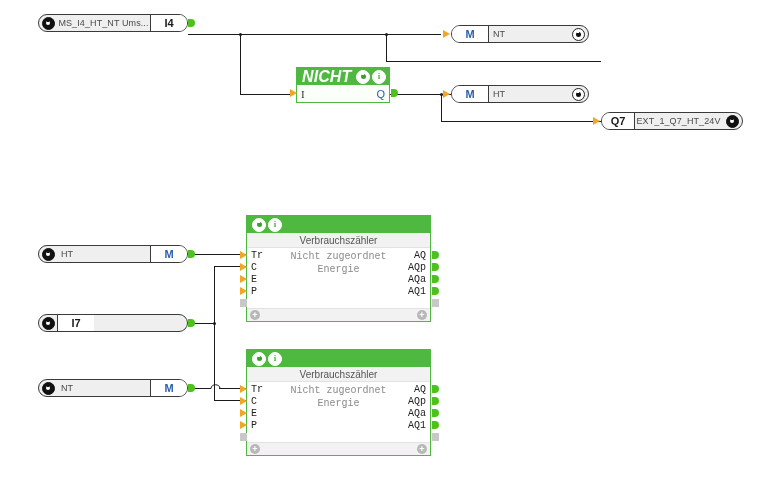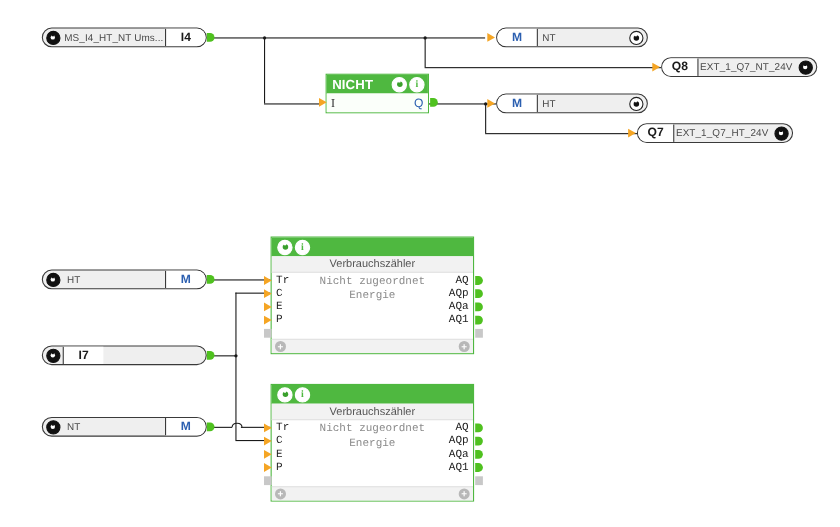--- a/index.html
+++ b/index.html
@@ -124,23 +124,24 @@
   }
   .fb-header{
     background:#4fb840;
     height:17px;
     display:flex;align-items:center;
     padding:0 3px 0 5px;
     box-sizing:border-box;
   }
   .fb-title{
     flex:1 1 auto;
-    color:#ffffff;font-size:12px;font-weight:bold;
+    color:#ffffff;font-size:16px;font-weight:bold;
     white-space:nowrap;overflow:hidden;
     letter-spacing:0.1px;
+    font-style:italic;
   }
   .fb-hicons{display:flex;align-items:center;gap:2px;}
 
   
   .nicht-body{
     height:17px;
     display:flex;align-items:center;
     padding:0 4px;
     background:#fbfffa;
     box-sizing:border-box;
@@ -213,21 +214,21 @@
   <div class="wire-h" style="left:214px;top:266px;width:32px;"></div>
   <div class="wire-v" style="left:214px;top:323px;height:77px;"></div>
   <div class="wire-h" style="left:214px;top:400px;width:32px;"></div>
 
   <div class="wire-h" style="left:188px;top:388px;width:23px;"></div>
   <div class="wire-h" style="left:219px;top:388px;width:27px;"></div>
   <svg style="position:absolute;left:210px;top:382px;width:12px;height:13px;">
     <path d="M1 6.5 C1 1.5, 10 1.5, 10 6.5" fill="none" stroke="#1a1a1a" stroke-width="1"></path>
   </svg>
 
-  <div class="node" style="left:38px;top:25px;width:150px;">
+  <div class="node" style="left:38px;top:14px;width:150px;">
     <div class="io">
       <div class="gearcell">
           <span class="gear blk"></span>
         </div>
       <div class="namecell center">MS_I4_HT_NT  Ums...</div>
       <div class="tagcell dark">I4</div>
     </div>
     <div class="pin-out round" style="left:150px;top:5px;"></div>
   </div>
 
@@ -251,43 +252,33 @@
     <div class="io out">
       <div class="tagcell">M</div>
       <div class="namecell">NT</div>
       <div class="endgear">
           <span class="gear"></span>
         </div>
     </div>
     <div class="pin-in" style="left:-8px;top:5px;"></div>
   </div>
 
-  <div class="node" style="left:601px;top:52px;width:142px;">
-    <div class="io out">
-      <div class="tagcell dark" style="width:32px;min-width:32px;">Q8</div>
-      <div class="namecell center">EXT_1_Q7_NT_24V</div>
-      <div class="endgear">
-          <span class="gear blk"></span>
-        </div>
-    </div>
-    <div class="pin-in" style="left:-8px;top:5px;"></div>
-  </div>
 
   <div class="node" style="left:451px;top:85px;width:138px;">
     <div class="io out">
       <div class="tagcell">M</div>
       <div class="namecell">HT</div>
       <div class="endgear">
           <span class="gear"></span>
         </div>
     </div>
     <div class="pin-in" style="left:-8px;top:5px;"></div>
   </div>
 
-  <div class="node" style="left:579px;top:112px;width:142px;">
+  <div class="node" style="left:601px;top:112px;width:142px;">
     <div class="io out">
       <div class="tagcell dark" style="width:32px;min-width:32px;">Q7</div>
       <div class="namecell center">EXT_1_Q7_HT_24V</div>
       <div class="endgear">
           <span class="gear blk"></span>
         </div>
     </div>
     <div class="pin-in" style="left:-8px;top:5px;"></div>
   </div>
 

